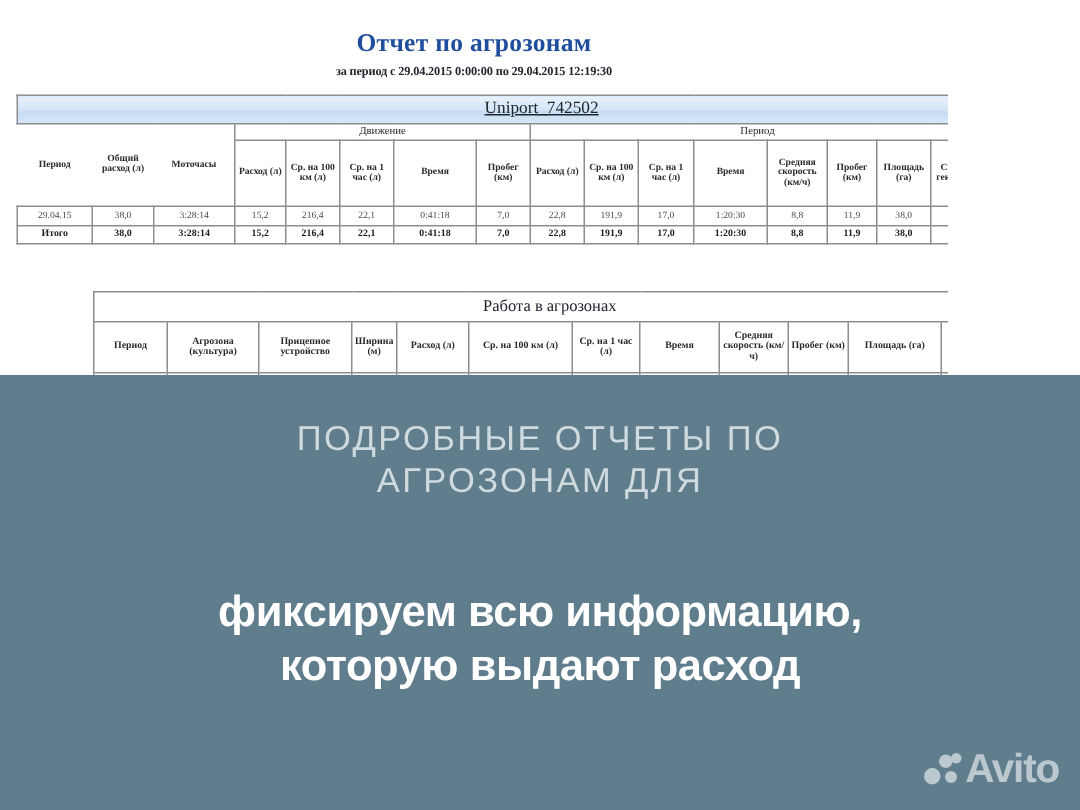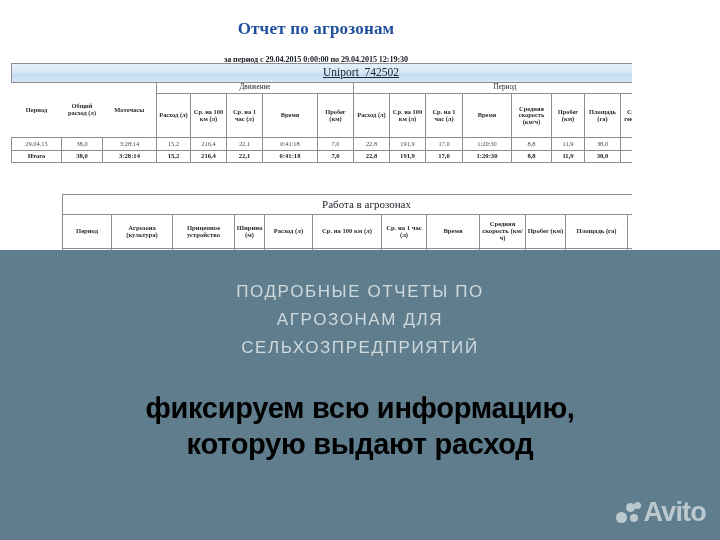--- a/index.html
+++ b/index.html
@@ -27,21 +27,21 @@
     letter-spacing:.2px;
     margin-top:20px;
     line-height:1.1;
   }
   #report-subtitle{
     text-align:center;
     color:#20262e;
     font-family:"Liberation Serif", serif;
     font-weight:700;
     font-size:8.2px;
-    margin-top:16px;
+    margin-top:4px;
     letter-spacing:-.1px;
   }
 
   table.rep{
     border-collapse:collapse;
     table-layout:fixed;
     background:#fff;
     font-family:"Liberation Serif", serif;
   }
   table.rep td, table.rep th{
@@ -80,30 +80,30 @@
   
   #banner{
     position:absolute; left:0; top:250px; width:720px; height:290px;
     background:#5f7d8c;
     font-family:"Liberation Sans", sans-serif;
   }
   #banner-sub{
     position:absolute; left:0; top:28px; width:720px;
     text-align:center;
     color:#cfdade;
-    font-size:17px;
+    font-size:23px;
     font-weight:300;
     letter-spacing:1.6px;
     line-height:28px;
     text-transform:uppercase;
   }
   #banner-main{
     position:absolute; left:0; top:140px; width:720px;
     text-align:center;
-    color:#000000;
+    color:#ffffff;
     font-size:29px;
     font-weight:700;
     line-height:36px;
     letter-spacing:-.3px;
   }
   #banner-main .l2{ display:block; }
 
   
   #avito{
     position:absolute; right:14px; bottom:12px;
@@ -285,21 +285,20 @@
     </tbody>
       </table>
   </div>
 </div>
 
 <div id="banner">
 
   <div id="banner-sub">
     <div>ПОДРОБНЫЕ ОТЧЕТЫ ПО</div>
     <div>АГРОЗОНАМ ДЛЯ</div>
-    <div>СЕЛЬХОЗПРЕДПРИЯТИЙ</div>
   </div>
 
   <div id="banner-main">
     <span class="l2">фиксируем всю информацию,</span>
     <span class="l2">которую выдают расход</span>
   </div>
 
   <div id="avito">
     <span class="mark">
       <i class="c1"></i>

